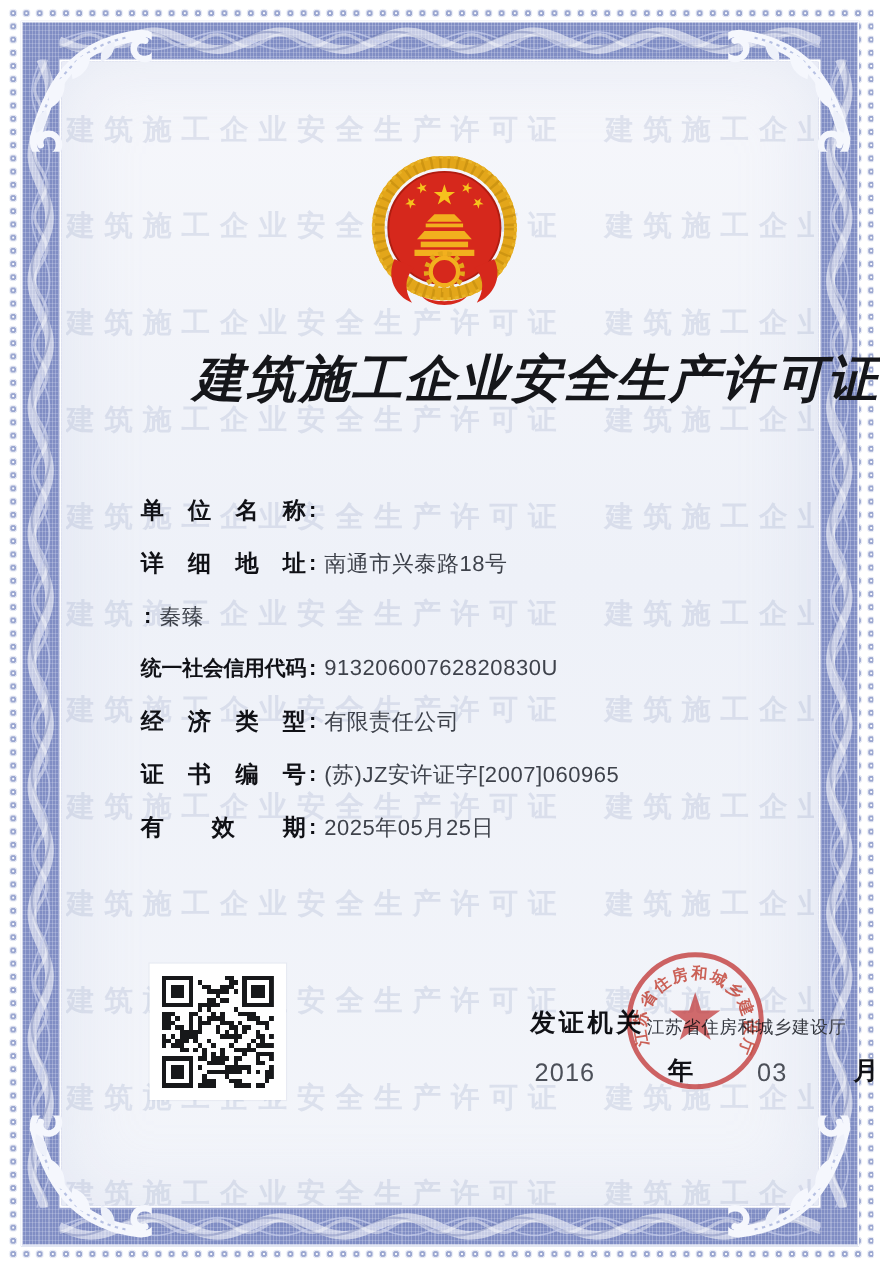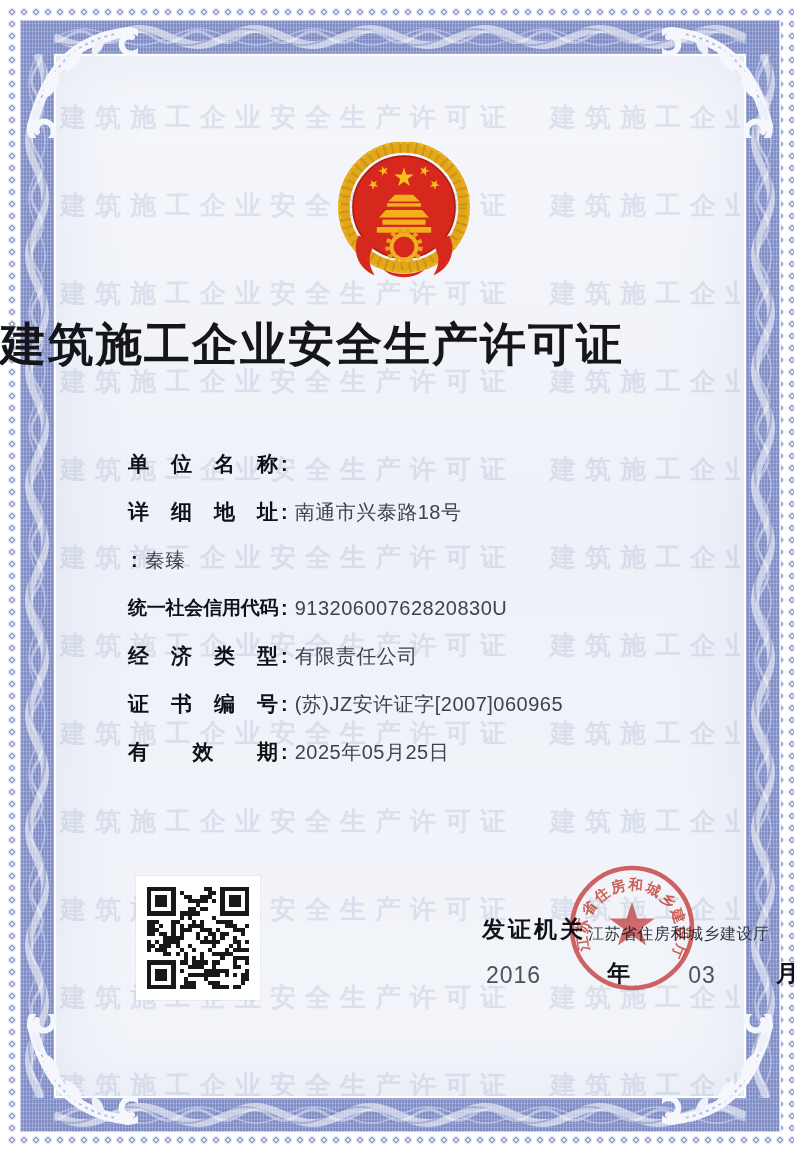--- a/index.html
+++ b/index.html
@@ -25,22 +25,22 @@
   .corner.br{right:16px;bottom:16px;transform:scale(-1,-1)}
 
   
   .watermarks{position:absolute;inset:56px;overflow:hidden;z-index:1;}
   .wm{position:absolute;left:4px;right:4px;height:34px;overflow:hidden;white-space:nowrap;
       color:rgba(128,143,184,.20);font-size:26px;font-weight:700;letter-spacing:9px;filter:blur(.7px);}
 
   
   .content{position:absolute;inset:0;z-index:2;}
   .emblem{position:absolute;left:336px;top:142px;width:136px;height:144px;}
-  .title{position:absolute;left:0;right:0;top:314px;margin:0;text-align:left;
-         font-size:46px;font-weight:800;color:#15161a;letter-spacing:2px;}
+  .title{position:absolute;left:0;right:0;top:314px;margin:0;text-align:right;
+         font-size:46px;font-weight:800;color:#15161a;letter-spacing:2px;font-style:italic;}
   .fields{position:absolute;left:128px;top:440px;width:560px;}
   .field-row{display:flex;align-items:center;height:48px;}
   .field-label{display:inline-block;width:150px;font-weight:700;font-size:21px;color:#101116;
                text-align:justify;text-align-last:justify;}
   .field-row:nth-child(4) .field-label{font-size:19px;letter-spacing:-.5px;}
   .field-sep{font-weight:700;font-size:20px;color:#101116;margin:0 7px 0 3px;}
   .field-value{font-size:20px;color:#3e424b;letter-spacing:.5px;}
 
   .qr-card{position:absolute;left:136px;top:876px;width:102px;height:102px;background:#ffffff;
            padding:11px;box-shadow:0 0 0 1px rgba(120,130,170,.08);}

